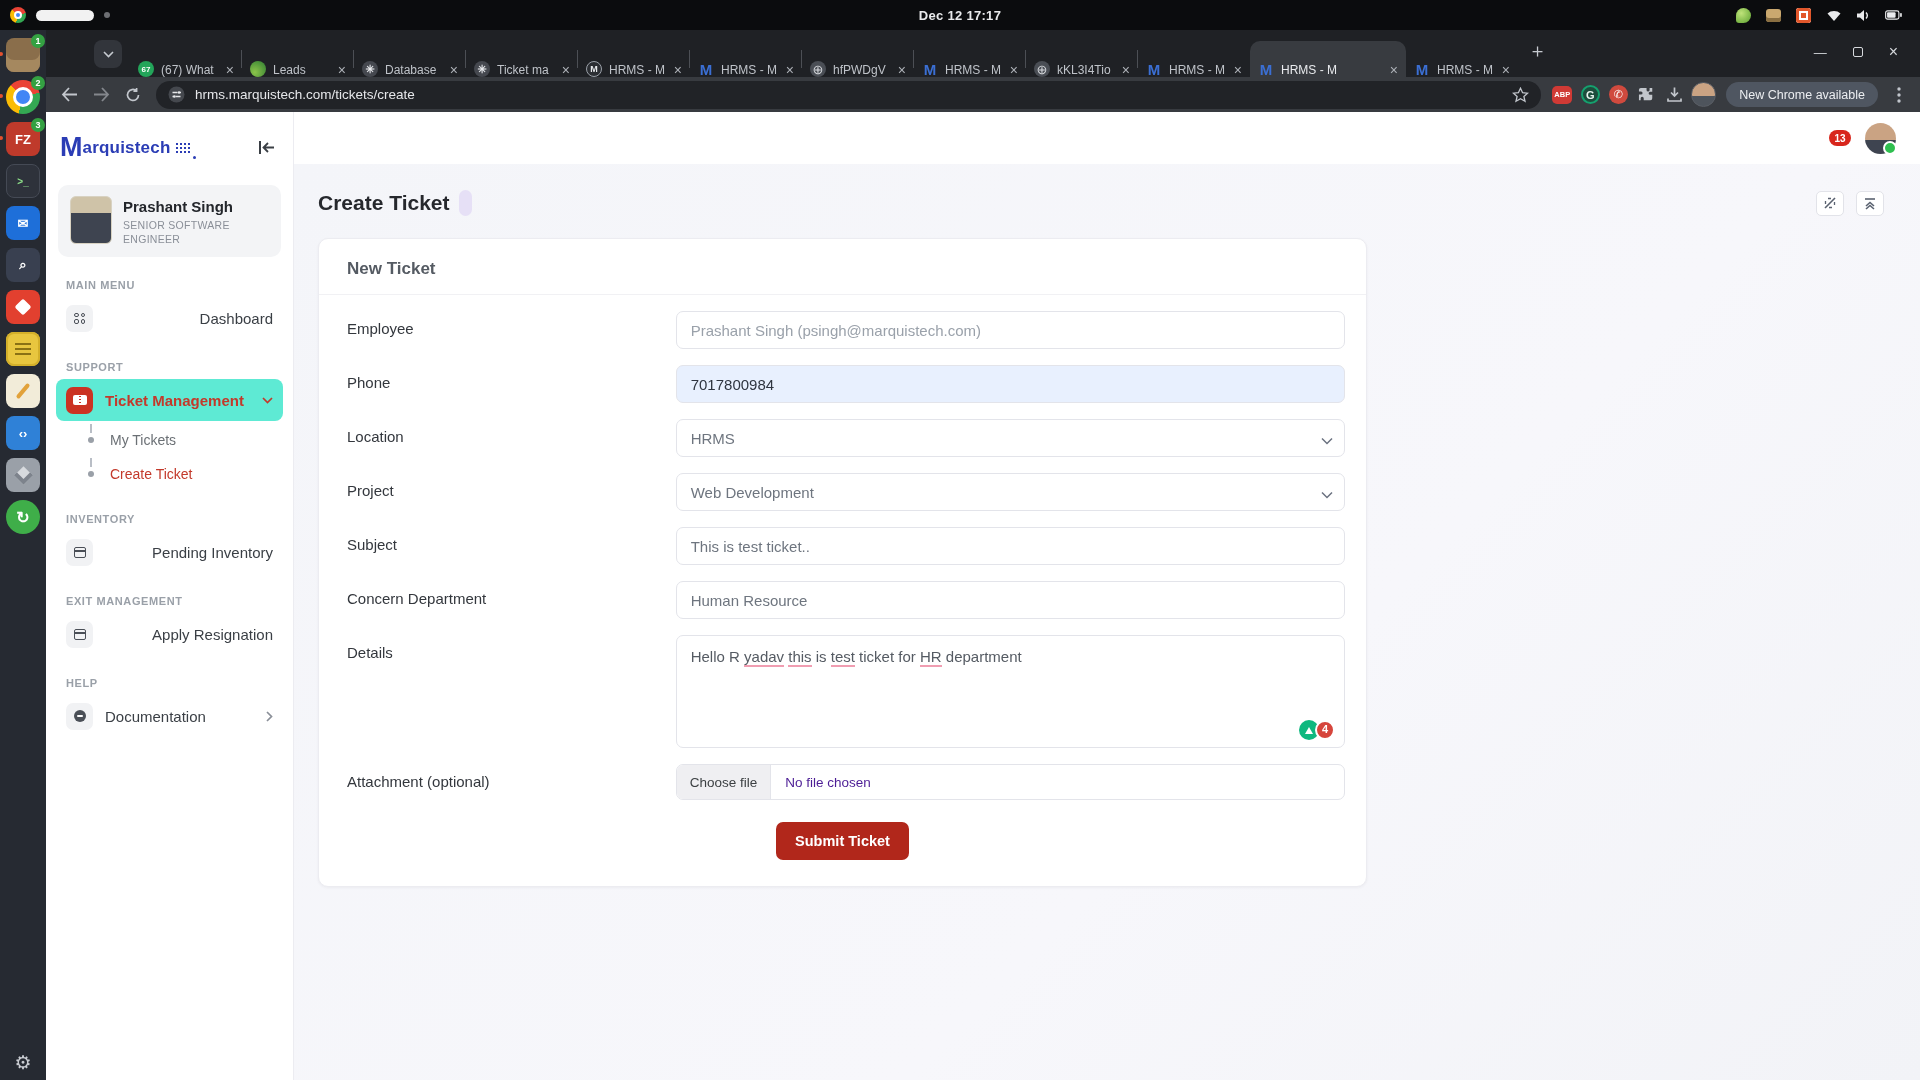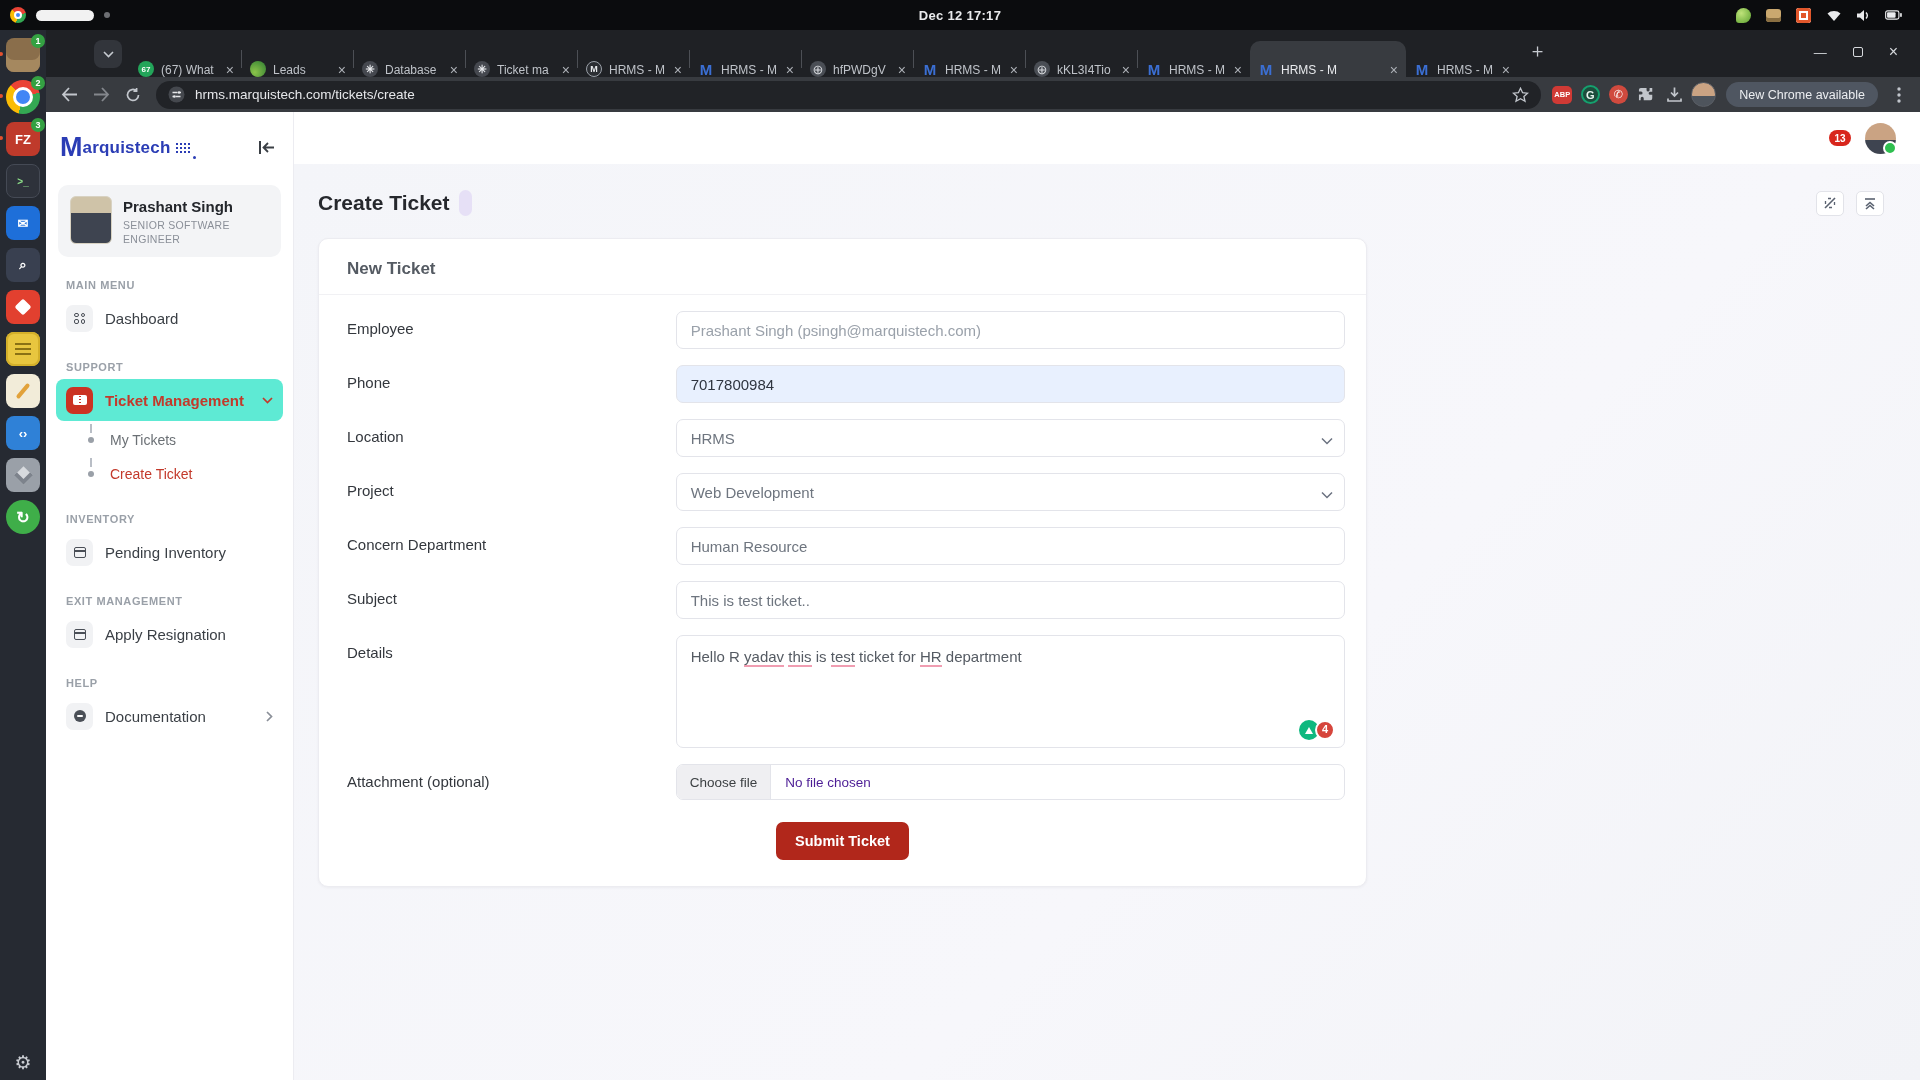--- a/index.html
+++ b/index.html
@@ -88,21 +88,21 @@
   .logo-m { color:#2b3db5; font-size:27px; font-weight:800; line-height:1; }
   .logo-rest { color:#2b3db5; font-size:17px; font-weight:800; letter-spacing:.2px; }
   .logo-dots { width:15px; height:12px; margin-left:5px; background-image:radial-gradient(#2b3db5 1px, transparent 1.2px); background-size:4px 4px; }
   .logo-enddot { width:3px; height:3px; background:#2b3db5; border-radius:50%; margin-left:3px; align-self:flex-end; margin-bottom:2px; }
   .collapse-btn { margin-left:auto; color:#3a3f45; display:flex; }
   .profile-card { margin:16px 12px 4px; background:#f3f4f6; border-radius:10px; padding:11px 12px; display:flex; gap:11px; }
   .profile-photo { width:42px; height:48px; border-radius:6px; background:linear-gradient(180deg,#cfc3a8 0 35%,#3e4450 35%), #cfc3a8; border:1px solid #d8d2c2; flex:none; }
   .profile-name { font-size:15px; font-weight:700; color:#23262b; margin-top:2px; }
   .profile-role { font-size:10.5px; color:#8a8f98; letter-spacing:.3px; margin-top:3px; line-height:1.35; width:120px; }
   .sec-label { font-size:11px; font-weight:700; color:#9aa0a8; letter-spacing:.6px; margin:22px 20px 6px; }
-  .nav-item { display:flex; align-items:center; gap:12px; height:42px; margin:2px 10px; padding:0 10px; border-radius:8px; }
+  .nav-item { display:flex; align-items:center; gap:12px; height:42px; margin:2px 10px; padding:0 10px; border-radius:8px;justify-content:space-between; }
   .nav-icbox { width:27px; height:27px; border-radius:7px; background:#f1f2f4; display:flex; align-items:center; justify-content:center; flex:none; }
   .nav-label { font-size:15px; color:#3a3f45; }
   .nav-item.active { background:#5eead4; }
   .nav-item.active .nav-label { color:#c3392b; font-weight:700; }
   .nav-icbox.red { background:#cb3323; }
   .grid-glyph { width:11px; height:11px; display:grid; grid-template-columns:1fr 1fr; gap:2px; }
   .grid-glyph i { background:transparent; border:1.6px solid #4a4f57; border-radius:2px; }
   .ticket-glyph { width:14px; height:10px; background:#fff; border-radius:2px; position:relative; }
   .ticket-glyph::after { content:""; position:absolute; left:6px; top:1px; bottom:1px; width:2px; background:repeating-linear-gradient(#cb3323 0 1px, transparent 1px 3px); }
   .box-glyph { width:12px; height:11px; border:1.7px solid #4a4f57; border-radius:2px; position:relative; }
@@ -521,30 +521,30 @@
               <div class="flabel">Project</div>
               <div class="fctrl selbox">
                 <div class="tbox">Web Development</div>
                 <span class="sel-chev"><svg width="12" height="8" viewBox="0 0 12 8">
                       <path d="M1 1.5 L6 6.5 L11 1.5" stroke="currentColor" stroke-width="1.5" fill="none"></path>
                     </svg></span>
               </div>
             </div>
 
             <div class="frow">
+              <div class="flabel">Subject</div>
+              <div class="fctrl">
+                  <div class="tbox">This is test ticket..</div>
+                </div>
+            </div>
+
+            <div class="frow">
               <div class="flabel">Concern Department</div>
               <div class="fctrl">
                   <div class="tbox">Human Resource</div>
-                </div>
-            </div>
-
-            <div class="frow">
-              <div class="flabel">Subject</div>
-              <div class="fctrl">
-                  <div class="tbox">This is test ticket..</div>
                 </div>
             </div>
 
             <div class="frow">
               <div class="flabel">Details</div>
               <div class="fctrl">
                 <div class="details-box">
                   <span><span>Hello R </span><span class="misspell">yadav</span><span> </span><span class="misspell">this</span><span> is </span><span class="misspell">test</span><span> ticket for </span><span class="misspell">HR</span><span> department</span></span>
                   <span class="gram-dock">
                     <span class="gram-green"></span>

